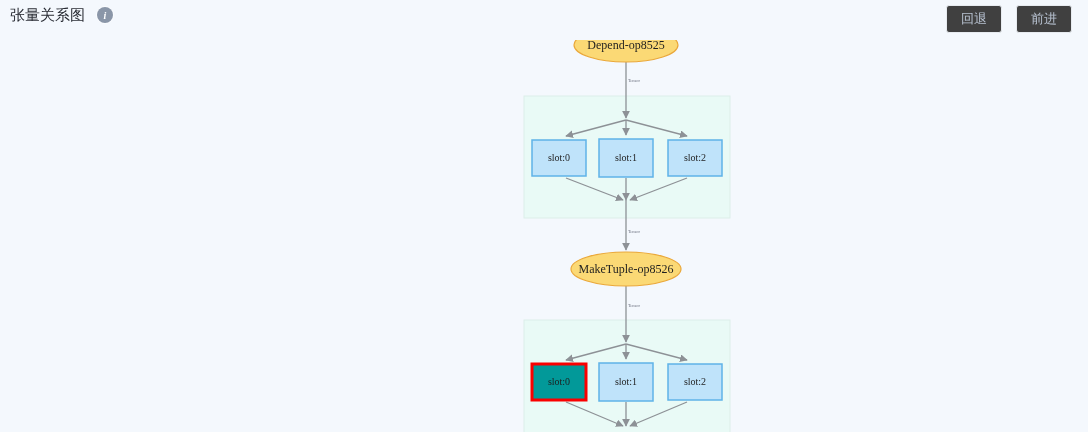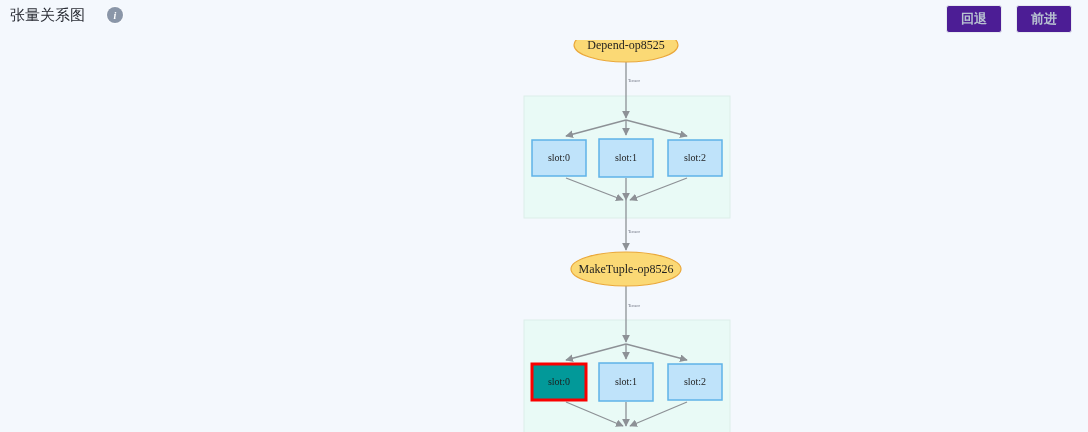--- a/index.html
+++ b/index.html
@@ -9,21 +9,21 @@
     font-family:"Liberation Sans",sans-serif;
     position:relative;
   }
   
   .header{
     position:absolute;left:0;top:0;width:1088px;height:40px;
     background:#f4f8fd;
   }
   .title-wrap{
     position:absolute;left:10px;top:4px;
-    display:flex;align-items:center;gap:22px;
+    display:flex;align-items:center;gap:12px;
   }
   .page-title{
     font-size:15px;color:#282b33;line-height:22px;
     font-family:"DejaVu Sans",sans-serif;
     white-space:nowrap;
   }
   .info-icon{
     width:16px;height:16px;border-radius:50%;
     background:#8a96a8;
     display:inline-flex;align-items:center;justify-content:center;
@@ -32,31 +32,30 @@
     font-weight:bold;
     box-shadow:0 0 0 1px rgba(255,255,255,0.6);
     cursor:pointer;
   }
   .btn-group{
     position:absolute;right:16px;top:5px;
     display:flex;gap:14px;
   }
   .hbtn{
     width:56px;height:28px;
-    background:#4c1d95;
+    background:#404040;
     border:1px solid #e7ebf0;
     border-radius:3px;
     color:#b8c2d1;
     font-size:13px;
     font-family:"DejaVu Sans",sans-serif;
     display:flex;align-items:center;justify-content:center;
     cursor:not-allowed;
     box-sizing:border-box;
     user-select:none;
-    font-weight:bold;
   }
   
   .canvas{
     position:absolute;left:0;top:40px;width:1088px;height:392px;
     overflow:hidden;
   }
   .svgroot{position:absolute;left:0;top:0;}
   .node-label{
     font-family:"Liberation Serif",serif;
     font-size:12px;

